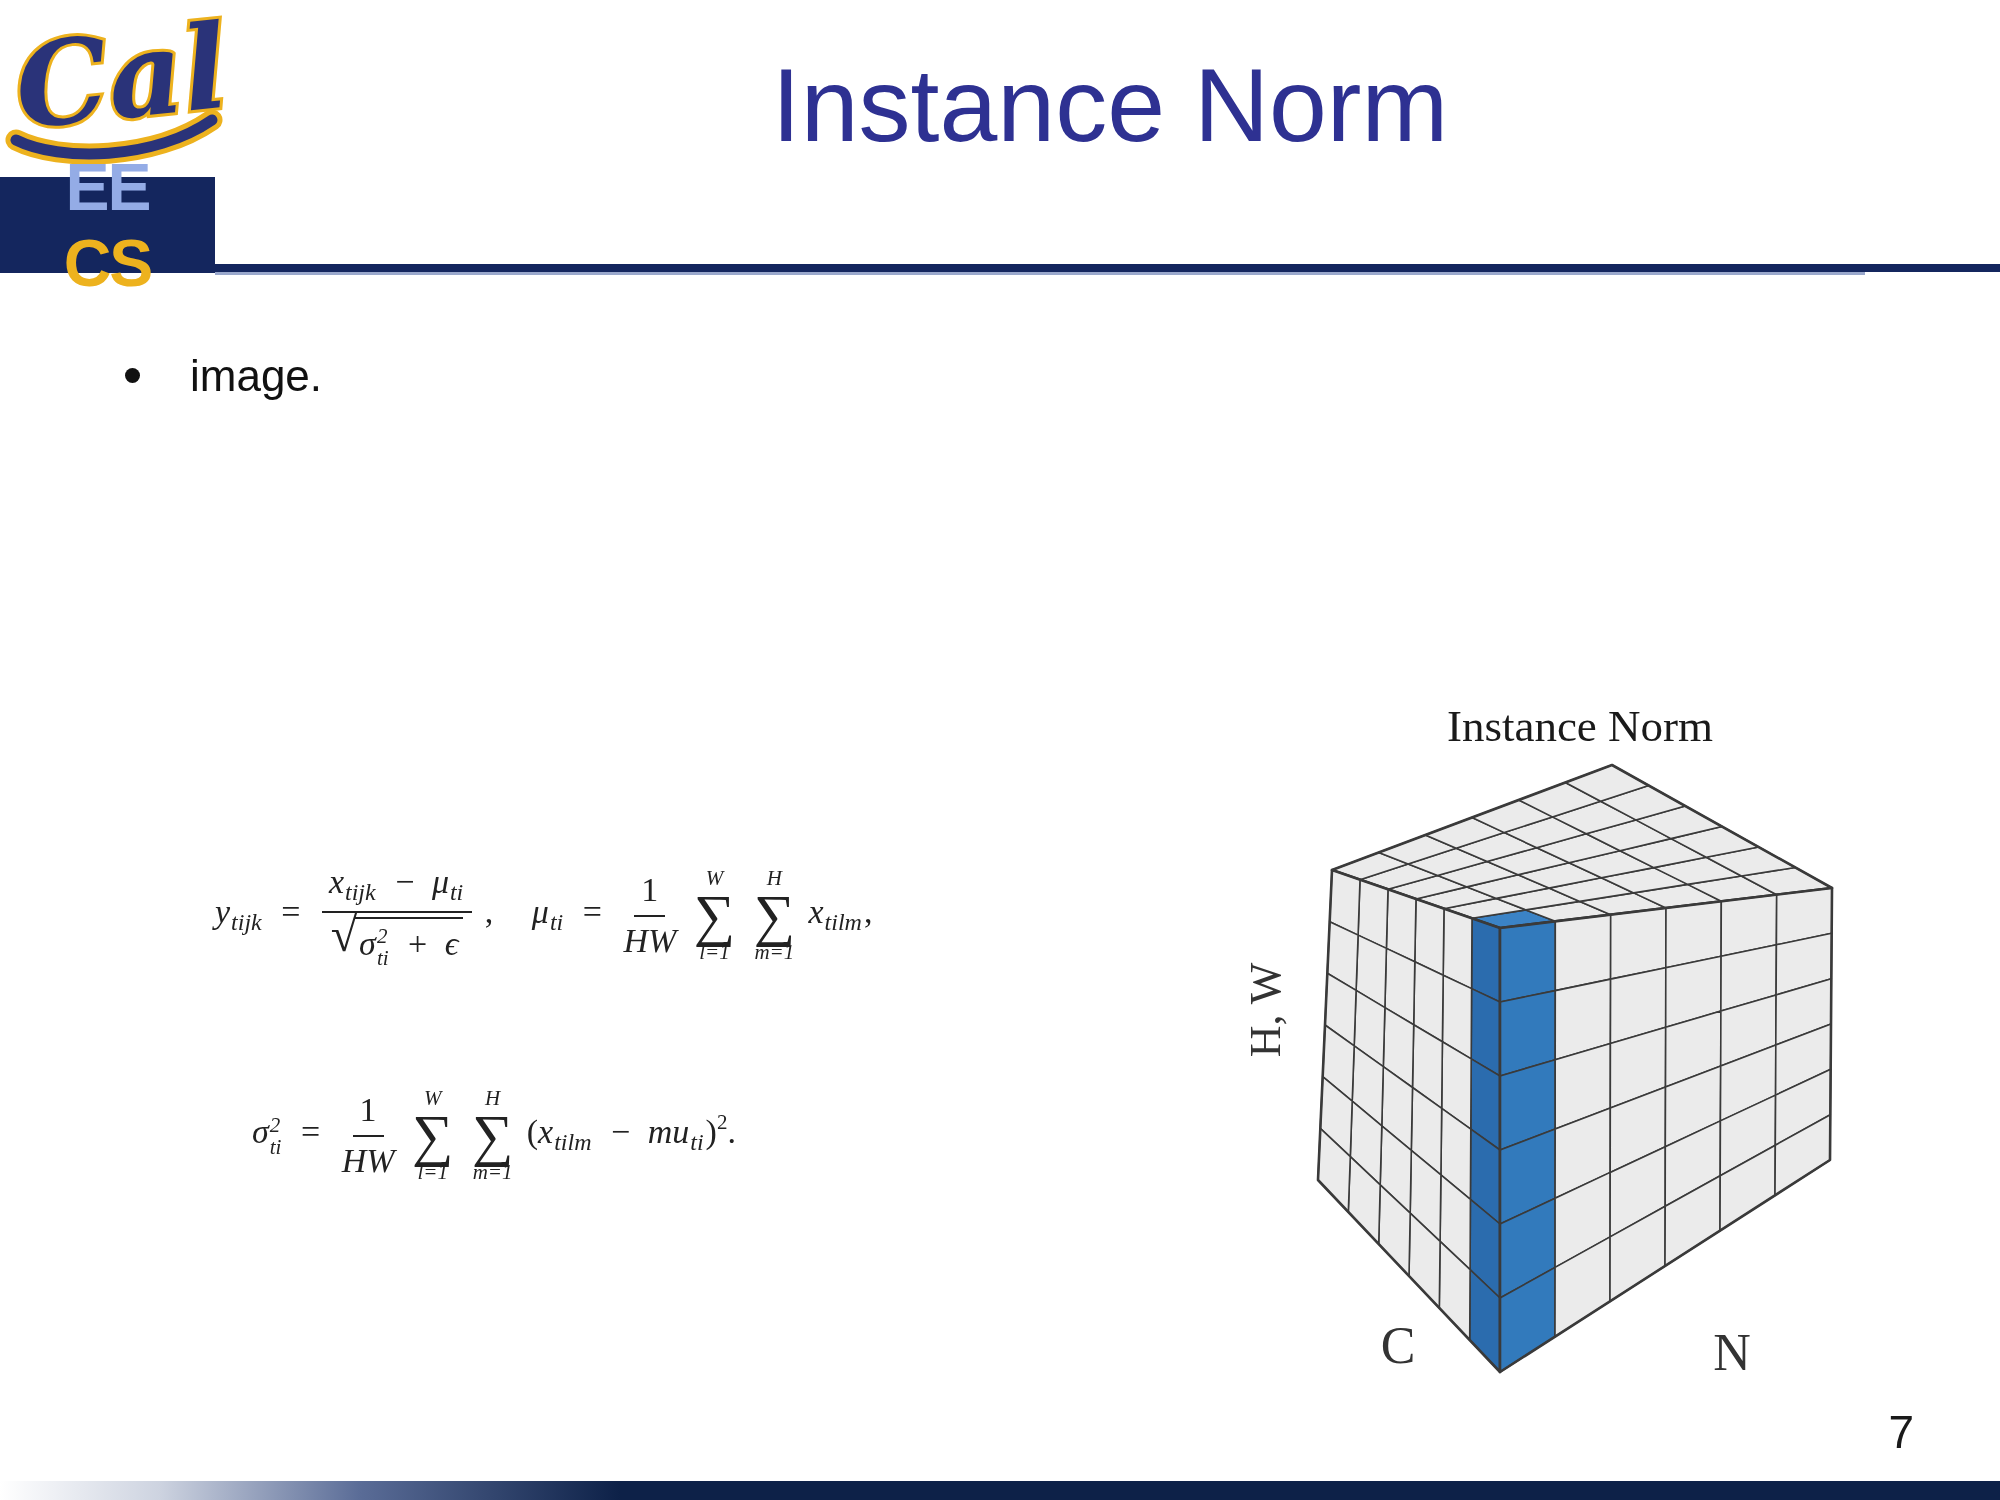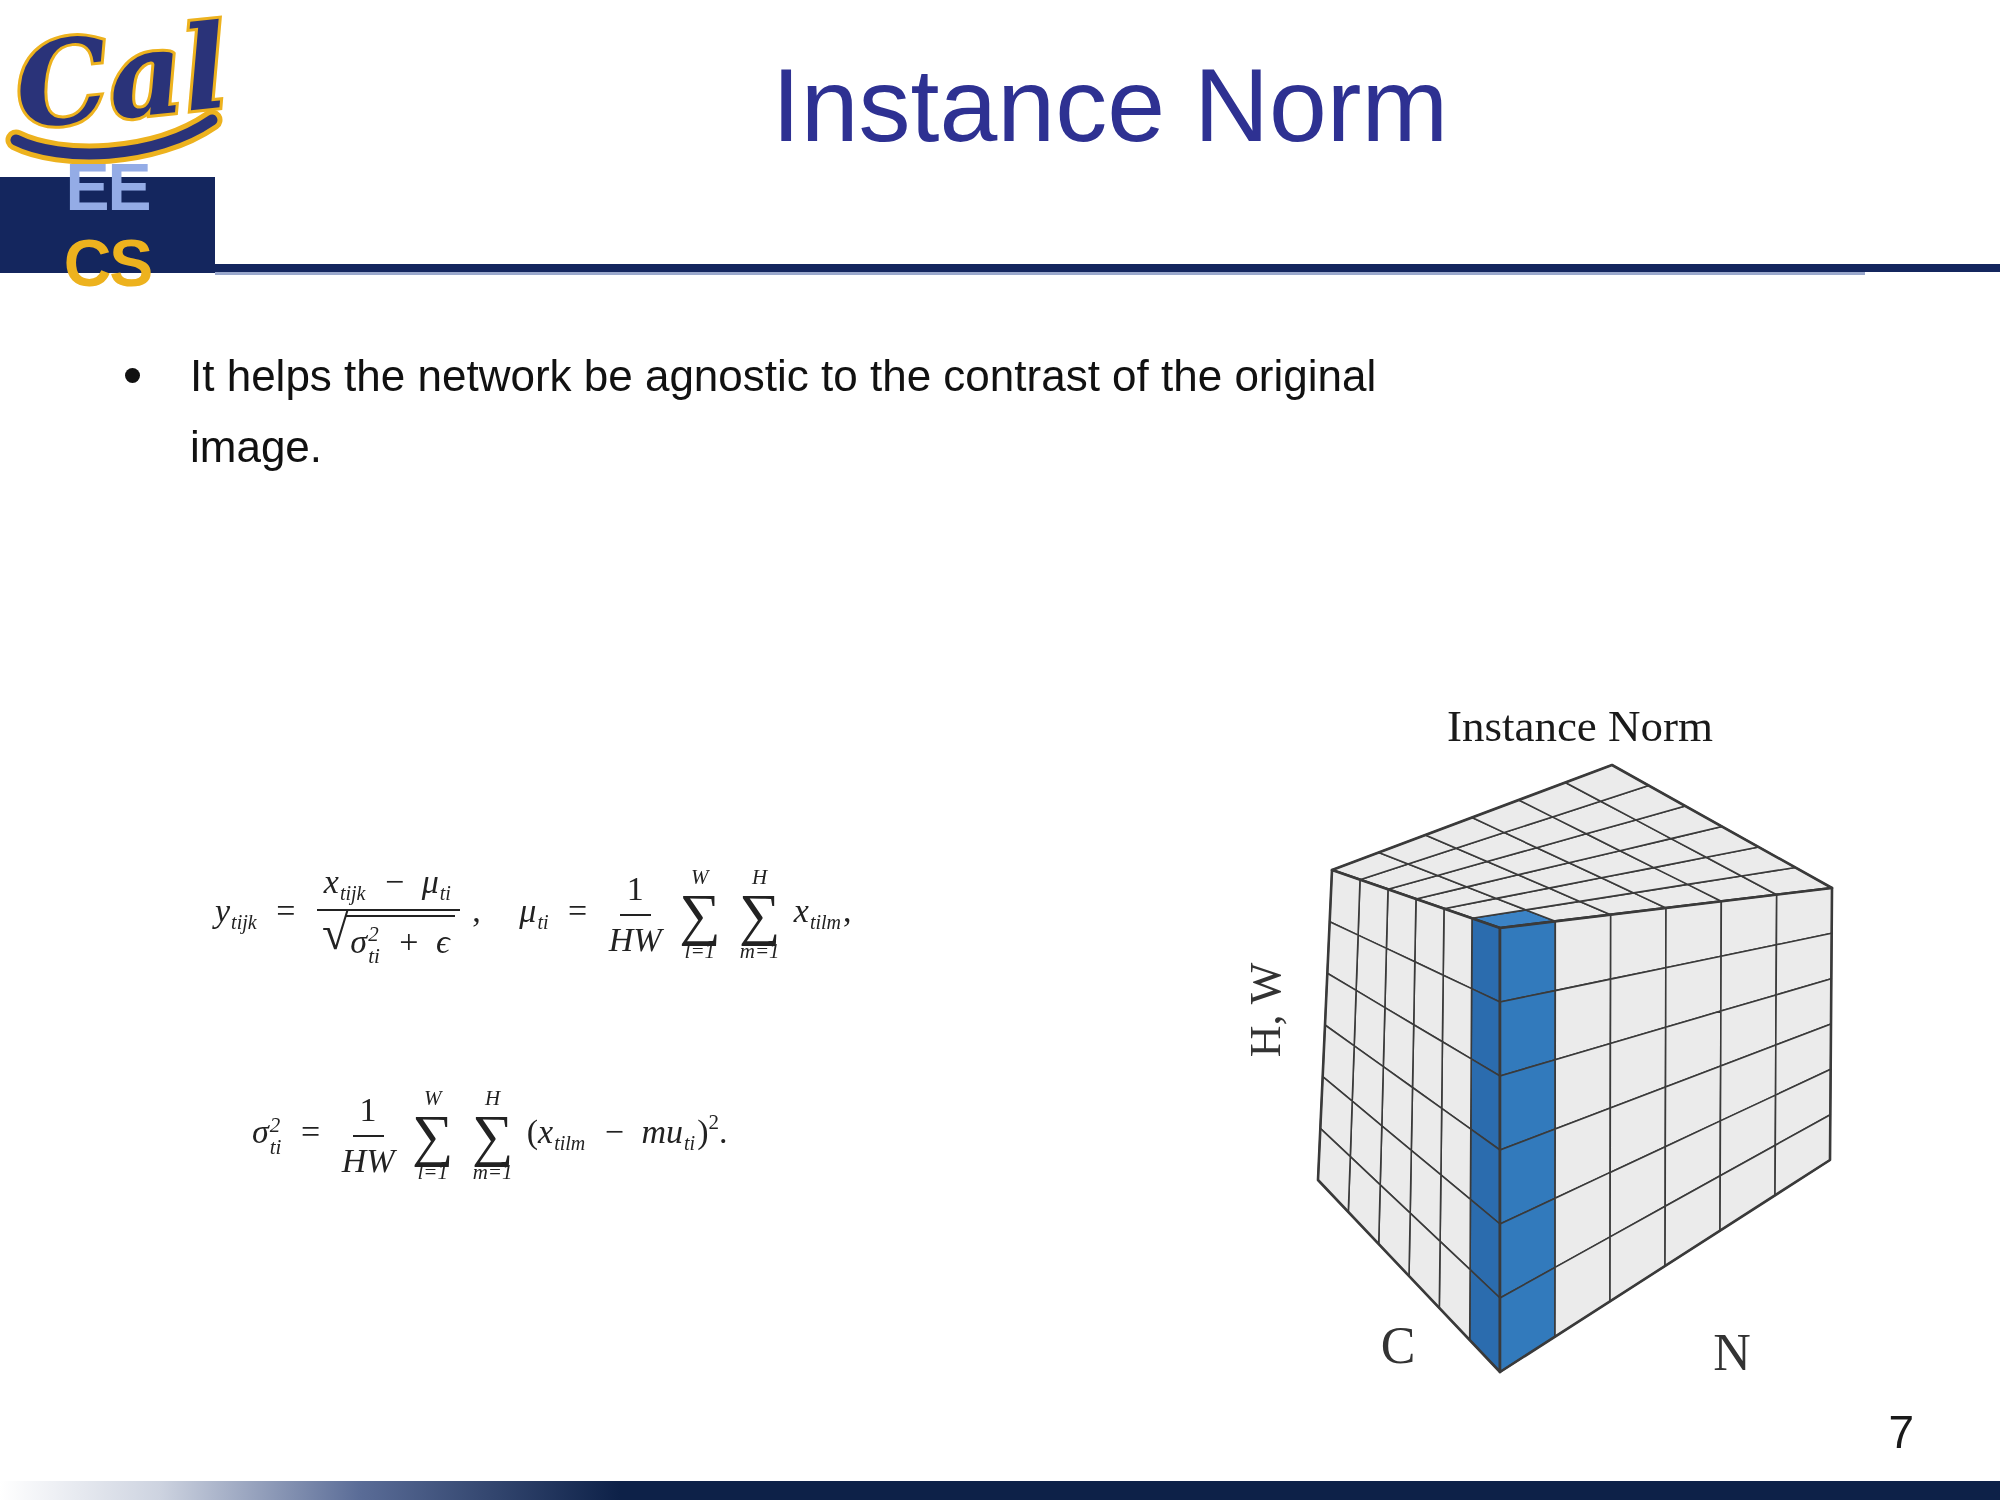--- a/index.html
+++ b/index.html
@@ -21,21 +21,21 @@
   
   .bullets{position:absolute;left:122px;top:340px;width:1560px;margin:0;padding:0;list-style:none;}
   .bullets li{position:relative;padding-left:68px;font-size:44px;line-height:71px;color:#111;}
   .bullets .dot{position:absolute;left:3px;top:28px;width:15px;height:15px;border-radius:50%;background:#111;}
 
   
   .formula{position:absolute;font-family:"Liberation Serif",serif;font-size:34px;color:#222;
            white-space:nowrap;}
   .mi{font-style:italic;}
   .mo{margin:0 9px;}
-  .msub{font-style:italic;font-size:20px;vertical-align:-7px;margin-left:1px;margin-right:2px;}
+  .msub{font-style:italic;font-size:24px;vertical-align:-7px;margin-left:1px;margin-right:2px;}
   .msup{font-size:21px;vertical-align:14px;}
   .supsub{display:inline-flex;flex-direction:column;align-items:flex-start;line-height:1.05;
           font-size:21px;font-style:italic;vertical-align:middle;margin:0 2px 0 1px;}
   .mfrac{display:inline-flex;flex-direction:column;align-items:center;vertical-align:middle;
          line-height:1.2;margin:0 4px;}
   .mfrac .num{border-bottom:2px solid #222;padding:0 7px 4px;}
   .mfrac .den{padding-top:4px;display:inline-flex;align-items:flex-start;}
   .radical{font-size:48px;line-height:.75;margin-right:-3px;font-style:normal;}
   .radicand{border-top:2px solid #222;padding:5px 5px 0;}
   .msum{display:inline-flex;flex-direction:column;align-items:center;line-height:1;
@@ -77,21 +77,20 @@
       <span class="cs">CS</span>
   </div>
 
   <h1 class="page-title">Instance Norm</h1>
   <div class="rule-dark"></div>
   <div class="rule-light"></div>
 
   <ul class="bullets">
     <li>
       <span class="dot"></span>
-      <div>It helps the network be agnostic to the contrast of the original</div>
       <div>image.</div>
     </li>
   </ul>
 
   <div class="formula" style="left:215px;top:862px;">
     <span class="mi">y</span><span class="msub">tijk</span>
     <span class="mo">=</span>
     <span class="mfrac">
       <span class="num">
         <span class="mi">x</span><span class="msub">tijk</span>

